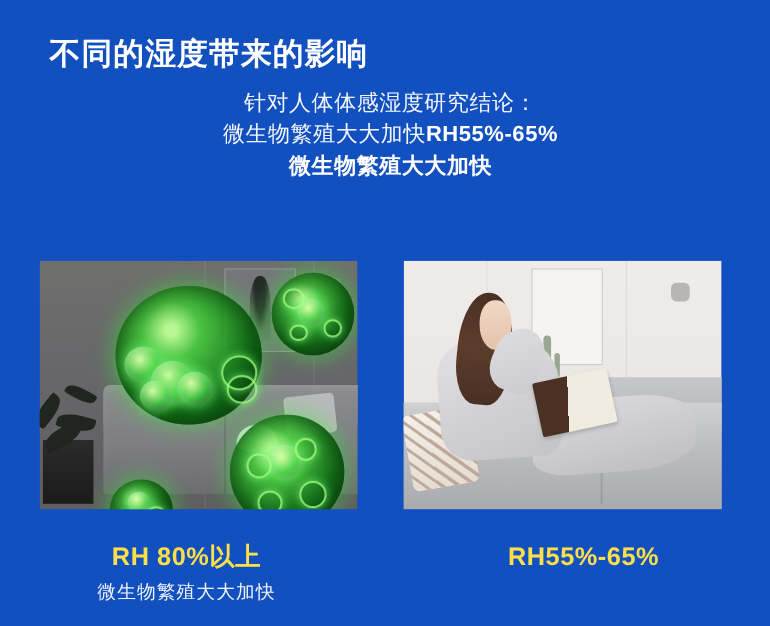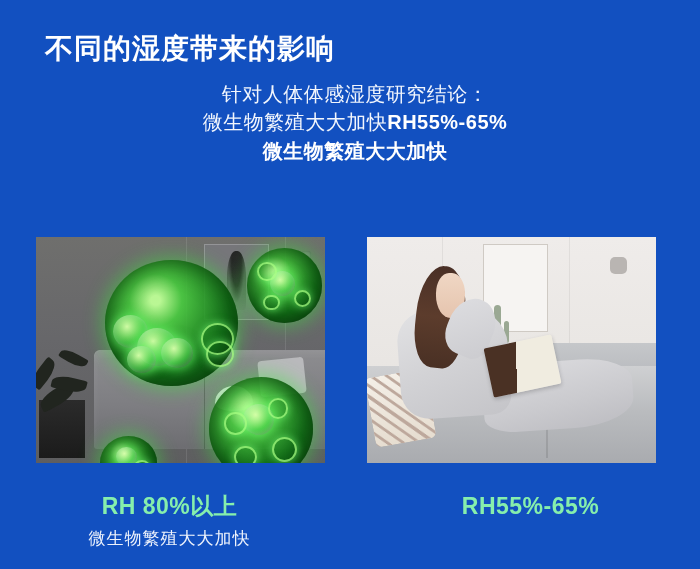--- a/index.html
+++ b/index.html
@@ -366,21 +366,21 @@
     width: 700px;
     display: flex;
   }
   .caption-col {
     width: 50%;
     text-align: center;
   }
   .caption-col.left  { padding-right: 10px; }
   .caption-col.right { padding-left: 12px; }
   .caption-head {
-    color: #86efac;
+    color: #fde047;
     font-size: 23px;
     font-weight: bold;
     letter-spacing: 0.5px;
     line-height: 1.3;
     white-space: nowrap;
   }
   .caption-sub {
     color: #eef3fc;
     font-size: 17px;
     letter-spacing: 1px;

